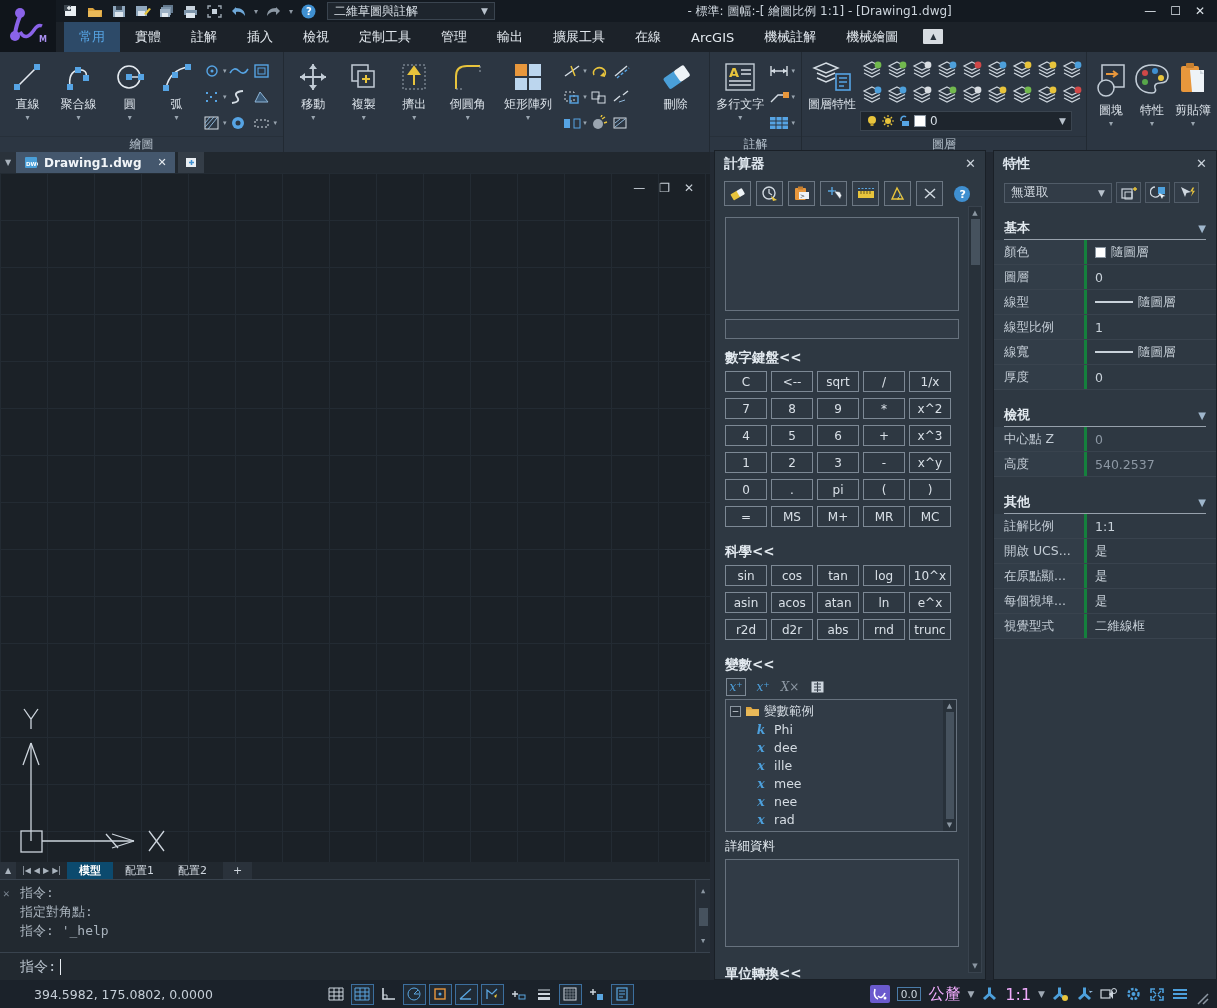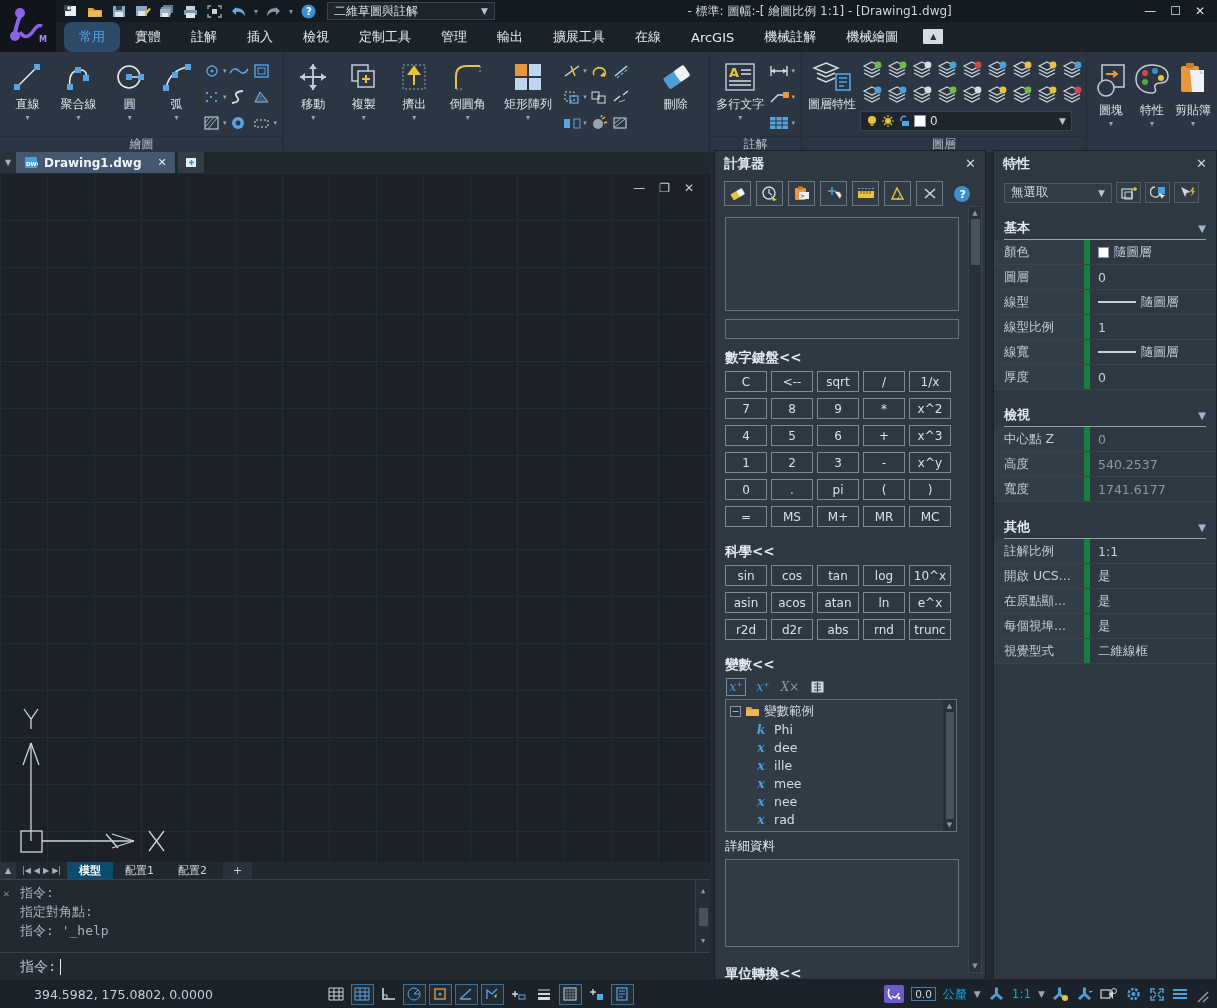--- a/index.html
+++ b/index.html
@@ -14,21 +14,21 @@
   .qat .qbtn { width:17px; height:16px; display:flex; align-items:center; justify-content:center; }
   .qat .dd { color:#8d98a3; font-size:8px; }
   .ws-combo { margin-left:10px; width:168px; height:18px; background:#1e252d; border:1px solid #3a444f; display:flex; align-items:center; padding:0 6px; color:#dbe2e9; font-size:12px; }
   .ws-combo .caret { margin-left:auto; color:#b8c2cc; font-size:9px; }
   .win-title { flex:1; text-align:center; color:#cdd5dd; font-size:12px; white-space:nowrap; overflow:hidden; }
   .win-ctrls { display:flex; gap:14px; margin-right:12px; color:#dde4ea; font-size:12px; }
   .win-ctrls span { cursor:default; }
 
   
   .rtabs { position:absolute; left:0; top:22px; width:1217px; height:30px; background:#1c2229; display:flex; align-items:stretch; padding-left:64px; z-index:5; }
-  .rtab { padding:0 15px; display:flex; align-items:center; font-size:13px; color:#e3e9ef; cursor:default;border-radius:8px; }
+  .rtab { padding:0 15px; display:flex; align-items:center; font-size:13px; color:#e3e9ef; cursor:default; }
   .rtab.active { background:#2d4a68; color:#56a4e4; }
   .rtab-collapse { width:20px; height:15px; margin:7px 0 0 10px; background:#d7dce1; color:#2a333d; font-size:8px; display:flex; align-items:center; justify-content:center; border-radius:1px; }
 
   
   .ribbon { position:absolute; left:0; top:52px; width:1217px; height:100px; background:#2c3642; display:flex; z-index:4; }
   .rpanel { position:relative; height:100px; border-right:1px solid #222a33; padding:4px 6px 17px 6px; display:flex; align-items:flex-start; gap:4px; }
   .rpanel-label { position:absolute; bottom:0; left:0; width:100%; height:16px; text-align:center; font-size:12px; color:#b6c2cd; border-top:1px solid #27303a; line-height:15px; }
   .bigbtn { width:48px; height:78px; display:flex; flex-direction:column; align-items:center; justify-content:flex-start; padding-top:4px; gap:2px; cursor:default; }
   .bigbtn .bicon { height:34px; display:flex; align-items:center; }
   .bigbtn .blabel { font-size:12px; color:#dbe2e9; white-space:nowrap; }
@@ -71,21 +71,21 @@
   .cmdline { position:absolute; left:0; top:952px; width:710px; height:28px; background:#222930; border-top:1px solid #39434e; display:flex; align-items:center; padding-left:20px; font-family:"DejaVu Sans Mono", monospace; font-size:14px; color:#b9c3cd; z-index:3; }
   .cursorbar { display:inline-block; width:1px; height:16px; background:#e8edf2; margin-left:4px; }
 
   
   .statusbar { position:absolute; left:0; top:980px; width:1217px; height:28px; background:#1b222a; display:flex; align-items:center; z-index:7; }
   .coords { margin-left:34px; color:#c6cfd8; font-size:12.5px; }
   .sticons { display:flex; align-items:center; gap:3px; margin-left:112px; }
   .stbtn { width:23px; height:21px; display:flex; align-items:center; justify-content:center; }
   .stbtn.framed { border:1px solid #3c6f9e; background:#202b36; }
   .stright { display:flex; align-items:center; gap:7px; margin-left:auto; margin-right:8px; }
-  .stright .txt { color:#0ea5e9; font-size:12px; }
+  .stright .txt { color:#f0abfc; font-size:16px; }
   .stright .caret { color:#9fa9b4; font-size:9px; }
   .grip { width:14px; height:14px; align-self:flex-end; }
 
   
   .rightbg { position:absolute; left:710px; top:152px; width:507px; height:828px; background:#232a33; z-index:1; }
   .palette { position:absolute; background:#2e3842; border:1px solid #1a2027; z-index:4; }
   .pal-head { height:25px; display:flex; align-items:center; padding:0 9px; color:#dee6ed; font-size:13.5px; font-weight:bold; }
   .pal-head .x { margin-left:auto; font-weight:normal; color:#ccd4dc; font-size:13px; }
   .seclabel { font-size:13.5px; font-weight:bold; color:#e2e9ef; margin:10px 0 4px 10px; }
 
@@ -117,21 +117,21 @@
   
   .props { left:993px; top:150px; width:224px; height:830px; }
   .props-toolbar { display:flex; align-items:center; gap:4px; padding:6px 8px 0 10px; }
   .sel-combo { width:108px; height:20px; background:#323c47; border:1px solid #515c68; display:flex; align-items:center; padding:0 6px; color:#d5dce3; font-size:12.5px; }
   .sel-combo .caret { margin-left:auto; font-size:9px; color:#b8c2cc; }
   .ptool { width:25px; height:21px; border:1px solid #515c68; background:#323c47; display:flex; align-items:center; justify-content:center; }
   .psec-head { display:flex; align-items:center; margin:16px 10px 0 10px; padding-bottom:2px; border-bottom:1px solid #97a1ac; color:#e2e9ef; font-size:13px; font-weight:bold; }
   .psec-head .caret { margin-left:auto; color:#9fb6cc; font-size:10px; }
   .prow { display:flex; height:25px; font-size:12.5px; border-bottom:1px solid #39434e; }
   .prow .plabel { width:90px; padding-left:10px; display:flex; align-items:center; color:#c3ccd5; background:#323d48; }
-  .prow .pval { flex:1; padding-left:8px; display:flex; align-items:center; gap:5px; color:#c9d2da; border-left:6px solid #15803d; }
+  .prow .pval { flex:1; padding-left:8px; display:flex; align-items:center; gap:5px; color:#c9d2da; border-left:3px solid #15803d; }
   .prow .pval.dim { color:#8d98a4; }
   .prow .sw { width:11px; height:11px; background:#fff; border:1px solid #8a95a0; }
   .ltline { width:38px; height:0; border-top:2px solid #c9d2da; }
 </style>
 </head>
 <body>
 
 <div class="app">
 
   <div class="titlebar">
@@ -1245,26 +1245,20 @@
           <span class="pval dim">
             <span>0</span>
           </span>
         </div>
         <div class="prow">
           <span class="plabel">高度</span>
           <span class="pval dim">
             <span>540.2537</span>
           </span>
         </div>
-        <div class="prow">
-          <span class="plabel">寬度</span>
-          <span class="pval dim">
-            <span>1741.6177</span>
-          </span>
-        </div>
         <div class="psec-head">
           <span>其他</span>
           <span class="caret">▼</span>
         </div>
         <div class="prow">
           <span class="plabel">註解比例</span>
           <span class="pval">
             <span>1:1</span>
           </span>
         </div>

